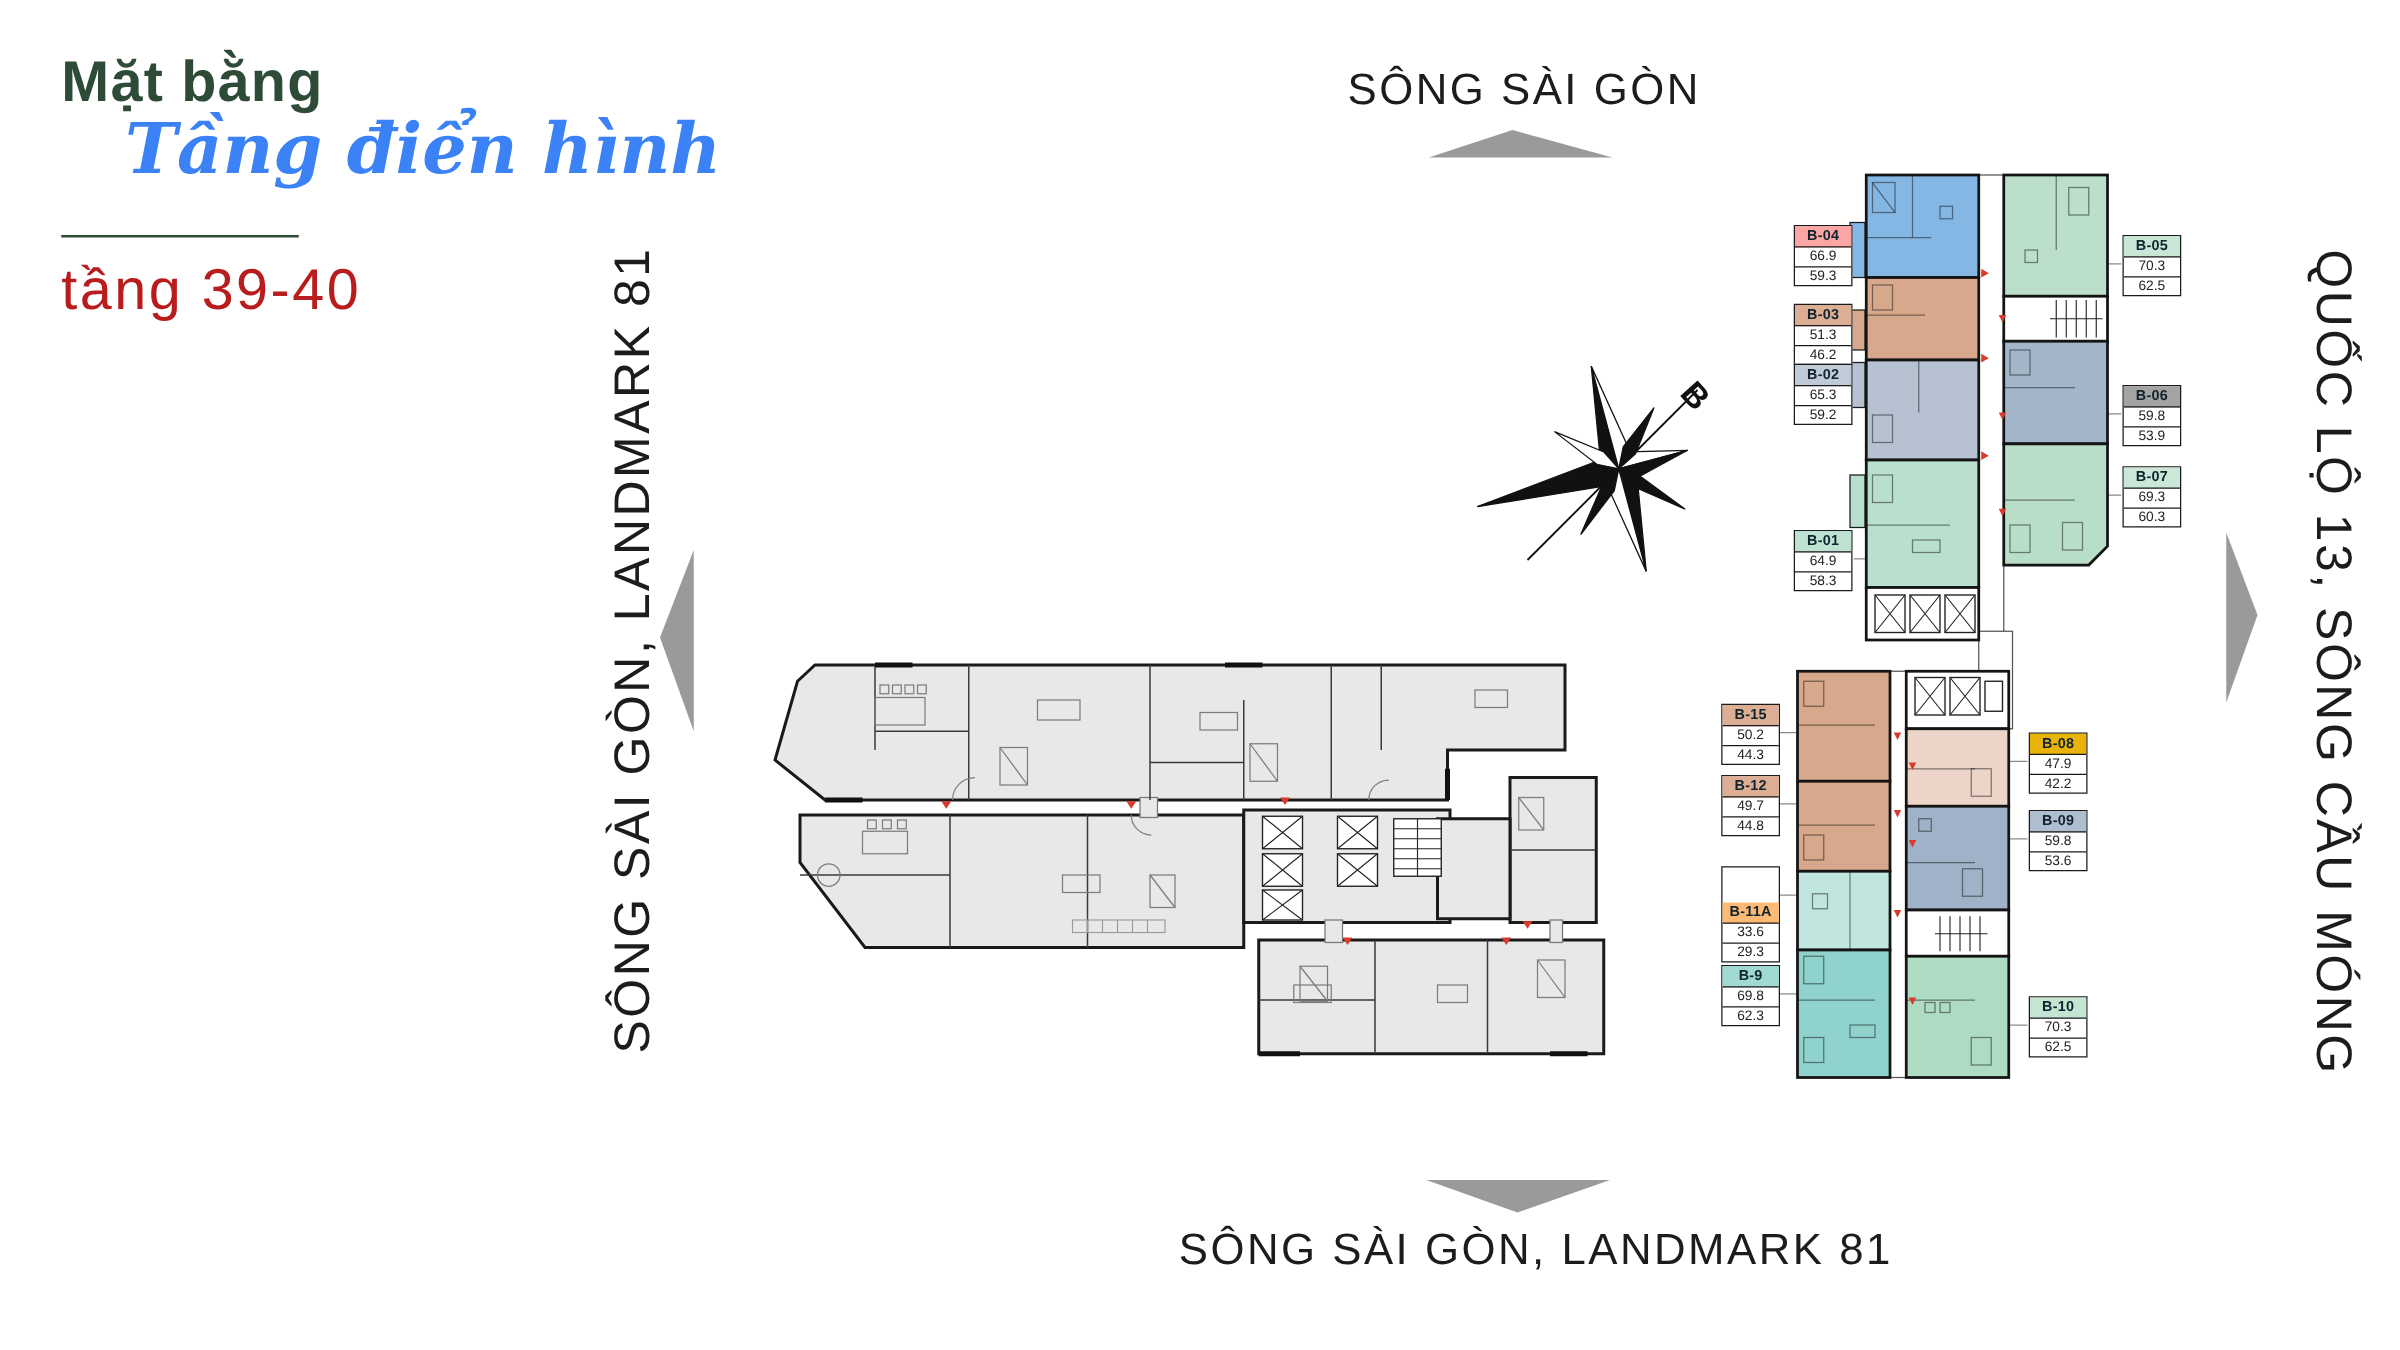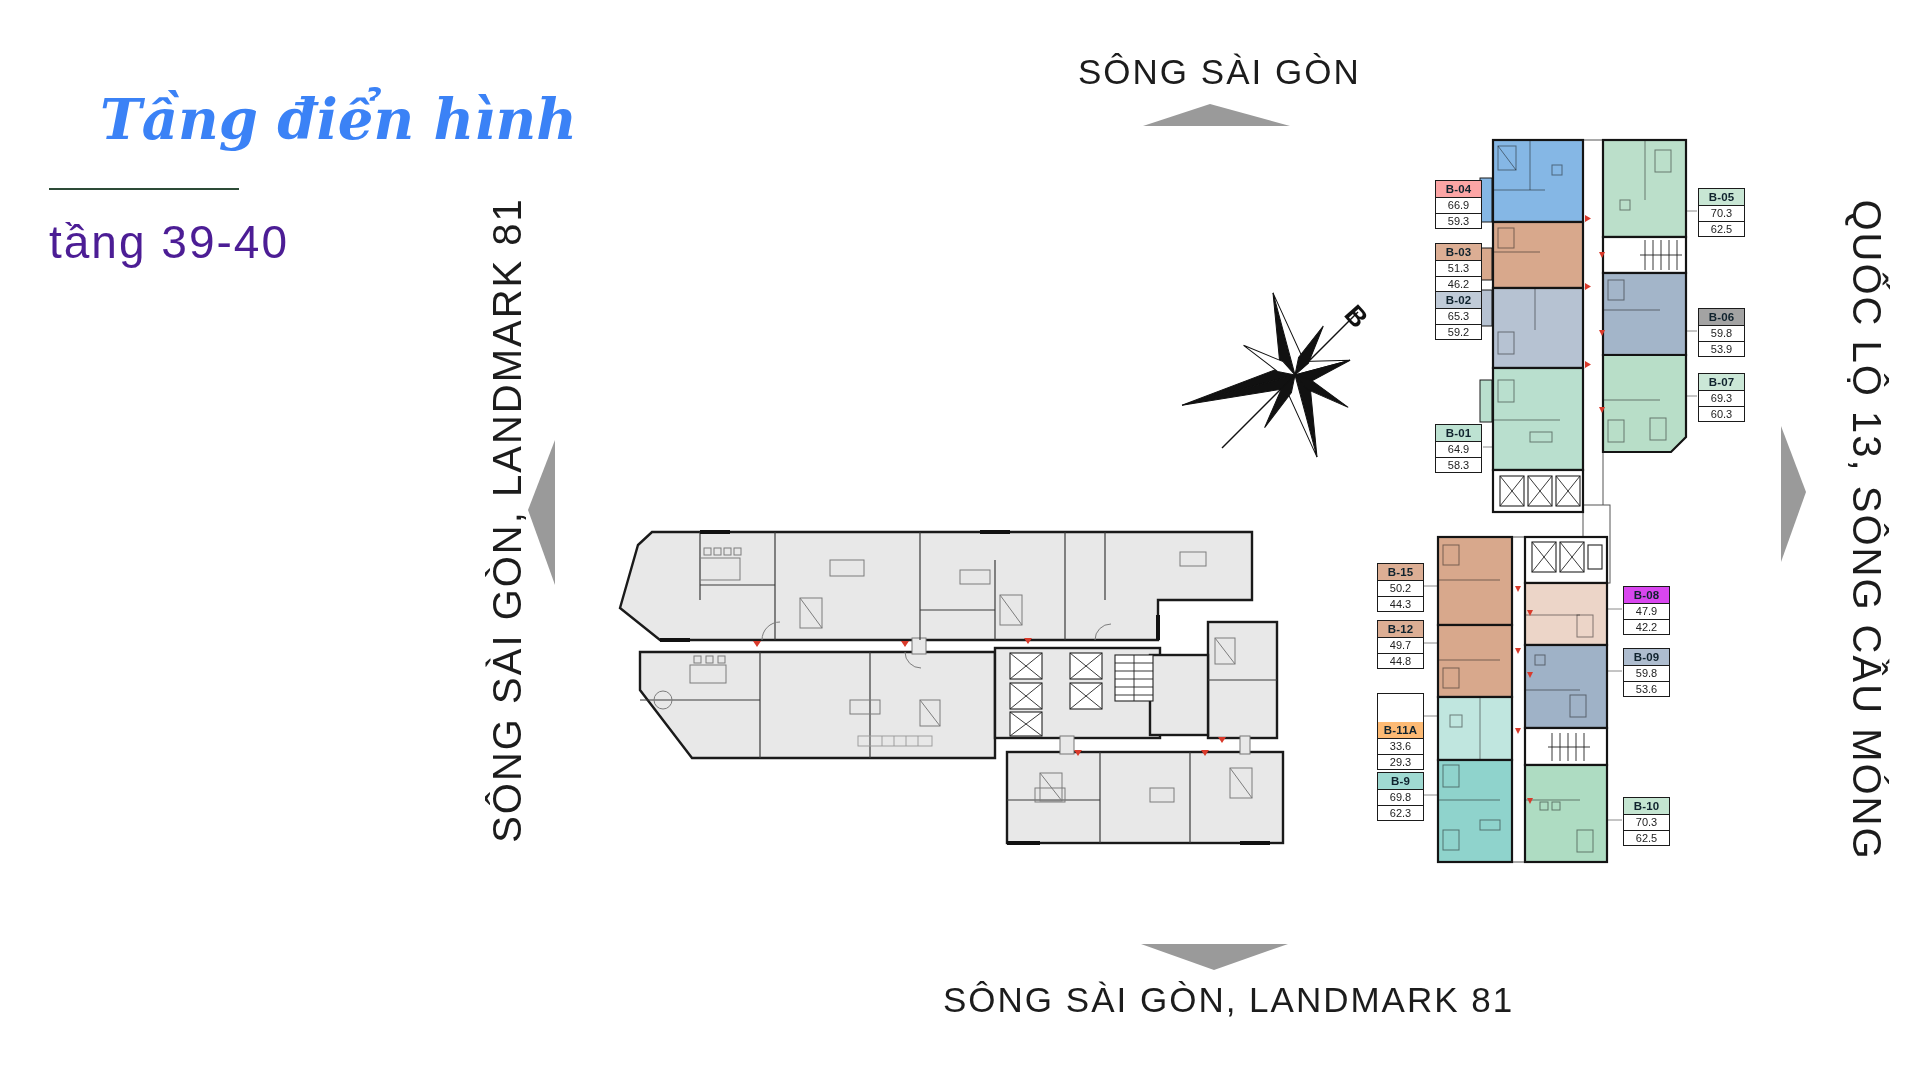--- a/index.html
+++ b/index.html
@@ -3,21 +3,21 @@
 <meta charset="utf-8">
 <style>
   html,body{margin:0;padding:0;background:#fff;}
   #stage{position:relative;width:1920px;height:1080px;background:#ffffff;overflow:hidden;
          font-family:"Liberation Sans",sans-serif;}
   
   .t1{position:absolute;left:49px;top:38px;font-size:46px;font-weight:600;color:#2d4b37;letter-spacing:1px;}
   .t2{position:absolute;left:100px;top:86px;font-size:56px;font-style:italic;font-weight:600;
       font-family:"DejaVu Serif",serif;color:#3b82f6;}
   .trule{position:absolute;left:49px;top:188px;width:190px;height:2px;background:#2d4b37;}
-  .t3{position:absolute;left:49px;top:204px;font-size:46px;font-weight:500;color:#4c1d95;letter-spacing:2px;margin-top:11px;}
+  .t3{position:absolute;left:49px;top:204px;font-size:46px;font-weight:500;color:#b91c1c;letter-spacing:2px;}
   
   .dir{position:absolute;color:#1c1c1c;font-size:35px;font-weight:500;letter-spacing:2px;white-space:nowrap;}
   .dir-top{left:1078px;top:52px;}
   .dir-bottom{left:943px;top:980px;}
   .vwrap{position:absolute;width:0;height:0;}
   .vtext{position:absolute;transform:translate(-50%,-50%) rotate(-90deg);transform-origin:center center;
          color:#1c1c1c;font-size:40px;font-weight:500;letter-spacing:2px;white-space:nowrap;}
   .vtext.cw{transform:translate(-50%,-50%) rotate(90deg);}
   
   .ulabel{position:absolute;width:47px;border:1.5px solid #1b1b1b;background:#fff;
@@ -26,20 +26,21 @@
             border-bottom:1px solid #1b1b1b;letter-spacing:.2px;}
   .ulabel-v{height:14.5px;line-height:14.5px;font-size:11px;font-weight:500;color:#222;}
   .ulabel-v + .ulabel-v{border-top:1px solid #1b1b1b;}
   svg{position:absolute;left:0;top:0;}
 </style>
 </head>
 <body>
 
 <div id="stage">
 
+  <div class="t1">Mặt bằng</div>
   <div class="t2">Tầng điển hình</div>
   <div class="trule"></div>
   <div class="t3">tầng 39-40</div>
 
   <div class="dir dir-top">SÔNG SÀI GÒN</div>
   <div class="dir dir-bottom">SÔNG SÀI GÒN, LANDMARK 81</div>
   <div class="vwrap" style="left:507px;top:520px;">
     <div class="vtext">SÔNG SÀI GÒN, LANDMARK 81</div>
   </div>
   <div class="vwrap" style="left:1866px;top:530px;">
@@ -362,21 +363,21 @@
     <div class="ulabel-h" style="background: #fdba74; margin-top: 28px;">B-11A</div>
     <div class="ulabel-v">33.6</div>
     <div class="ulabel-v">29.3</div>
   </div>
   <div class="ulabel" style="left:1377px;top:772px">
     <div class="ulabel-h" style="background: rgb(160, 218, 210);">B-9</div>
     <div class="ulabel-v">69.8</div>
     <div class="ulabel-v">62.3</div>
   </div>
   <div class="ulabel" style="left:1623px;top:586px">
-    <div class="ulabel-h" style="background: #d946ef;">B-08</div>
+    <div class="ulabel-h" style="background: #eab308;">B-08</div>
     <div class="ulabel-v">47.9</div>
     <div class="ulabel-v">42.2</div>
   </div>
   <div class="ulabel" style="left:1623px;top:648px">
     <div class="ulabel-h" style="background: rgb(174, 189, 207);">B-09</div>
     <div class="ulabel-v">59.8</div>
     <div class="ulabel-v">53.6</div>
   </div>
   <div class="ulabel" style="left:1623px;top:797px">
     <div class="ulabel-h" style="background: rgb(196, 229, 209);">B-10</div>

